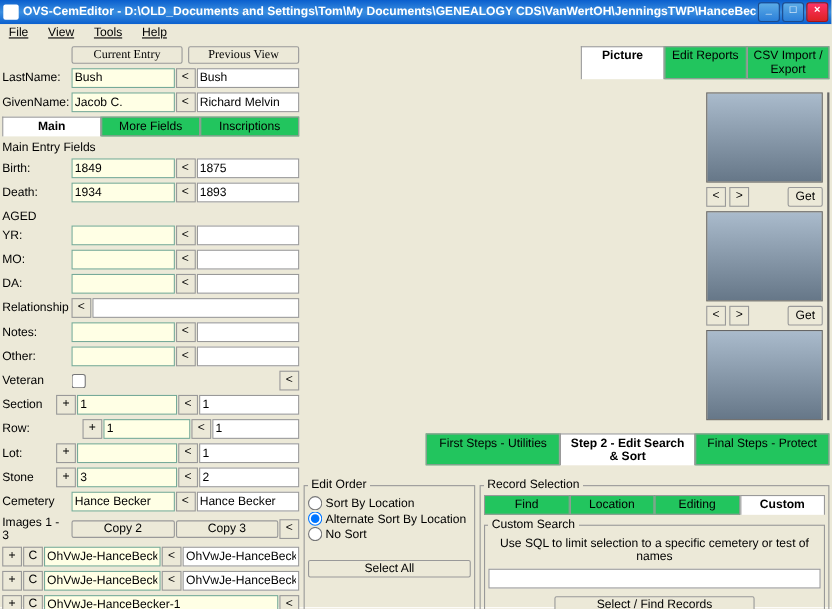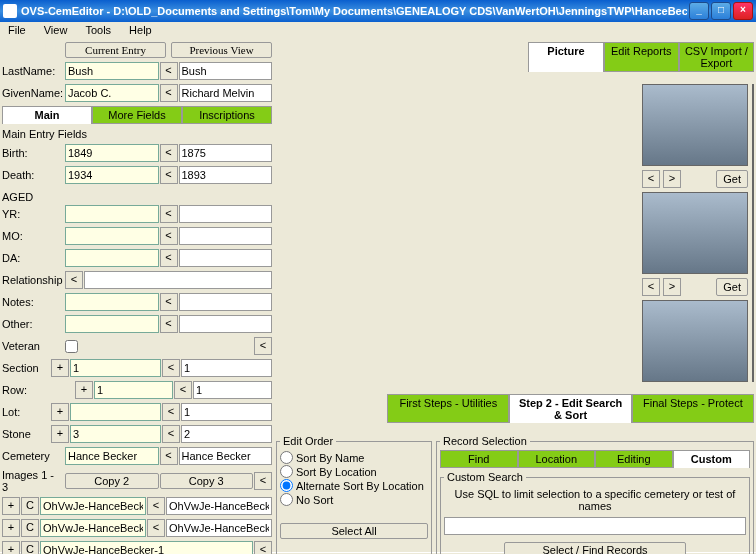--- a/index.html
+++ b/index.html
@@ -3,32 +3,32 @@
 <meta charset="utf-8">
 <style>
 * { box-sizing: border-box; margin: 0; padding: 0; font-family: Tahoma, Arial, sans-serif; font-size: 11px; }
 body { background: #ece9d8; width: 756px; height: 554px; overflow: hidden; }
 .titlebar { background: linear-gradient(#0a5fce,#3a8ee0,#0a5fce); height: 22px; display: flex; align-items: center; color: #fff; padding: 0 3px; }
 .titlebar .icon { width: 14px; height: 14px; background: #fff; border-radius: 2px; margin-right: 4px; }
 .titlebar .title { flex: 1; font-weight: bold; white-space: nowrap; overflow: hidden; }
 .winbtn { width: 20px; height: 18px; margin-left: 2px; background: linear-gradient(#5cace6,#2b7fd9); border: 1px solid #1d4a8a; border-radius: 3px; color: #fff; text-align: center; line-height: 14px; font-weight: bold; font-size: 10px; }
 .winbtn.close { background: linear-gradient(#f36,#d22); border-color: #a11; }
 .menubar { background: #ece9d8; height: 18px; padding: 1px 4px; display: flex; gap: 10px; }
-.menubar span { padding: 1px 4px; }
+.menubar span { padding: 1px 4px; text-decoration: underline; }
 .main { display: flex; height: 512px; }
 .left { width: 274px; padding: 2px; display: flex; flex-direction: column; gap: 2px; }
 .right { flex: 1; padding: 2px; display: flex; flex-direction: column; gap: 12px; align-items: flex-end; }
 .btn { background: #ece9d8; border: 1px solid #999; border-radius: 2px; padding: 1px 6px; text-align: center; cursor: default; font-size: 11px; display: inline-flex; align-items: center; justify-content: center; }
 .fieldrow { display: flex; align-items: center; margin-bottom: 2px; gap: 1px; }
 .lbl { width: 62px; padding-right: 4px; }
 .inp { height: 18px; border: 1px solid #7a9; background: #ffffe5; padding: 1px 2px; flex: 1; min-width: 0; }
 .inp.white { background: #fff; border: 1px solid #999; }
 .tiny { width: 18px; height: 18px; border: 1px solid #999; background: #ece9d8; text-align: center; line-height: 14px; cursor: default; }
 .tabs { display: flex; }
-.tab { flex: 1; text-align: center; padding: 2px 4px; border: 1px solid #999; background: #84cc16; }
+.tab { flex: 1; text-align: center; padding: 2px 4px; border: 1px solid #999; background: #22c55e; }
 .tab.active { background: #fff; font-weight: bold; border-bottom: #fff; }
 fieldset { border: 1px solid #999; padding: 3px; }
 legend { padding: 0 3px; }
 .pic { background: #555; border: 1px solid #666; }
 .pic.small { width: 106px; height: 82px; background:linear-gradient(#aabbcc,#667788); }
 .pic.large { height: 298px; flex: 1; background:linear-gradient(#95b3cb,#4a6878); position:relative; }
 .gravestone { position:absolute; left:20%; top:8%; width:50%; height:76%; background:linear-gradient(135deg,#8b99a0,#5a6a72); transform:skew(-4deg,2deg); box-shadow:2px 2px 6px rgba(0,0,0,.4); }
 .picctrl { display: flex; gap: 3px; margin: 2px 0; }
 .status { height: 22px; background: #ece9d8; border-top: 1px solid #fff; display: flex; align-items: center; padding: 0 4px; }
 .radio { display: flex; align-items: center; gap: 3px; margin: 1px 0; }
@@ -236,24 +236,20 @@
 
     <div class="tabs">
       <div class="tab">First Steps - Utilities</div>
       <div class="tab active">Step 2 - Edit Search &amp; Sort</div>
       <div class="tab">Final Steps - Protect</div>
     </div>
 
     <div style="display:flex;gap:4px;flex:1;">
       <fieldset style="width:156px">
         <legend>Edit Order</legend>
-        <label class="radio">
-            <input type="radio" name="sort" style="">
-            <span>Sort By Name</span>
-          </label>
         <label class="radio">
             <input type="radio" name="sort" style="">
             <span>Sort By Location</span>
           </label>
         <label class="radio">
             <input type="radio" name="sort" checked="" style="">
             <span>Alternate Sort By Location</span>
           </label>
         <label class="radio">
             <input type="radio" name="sort" style="">

